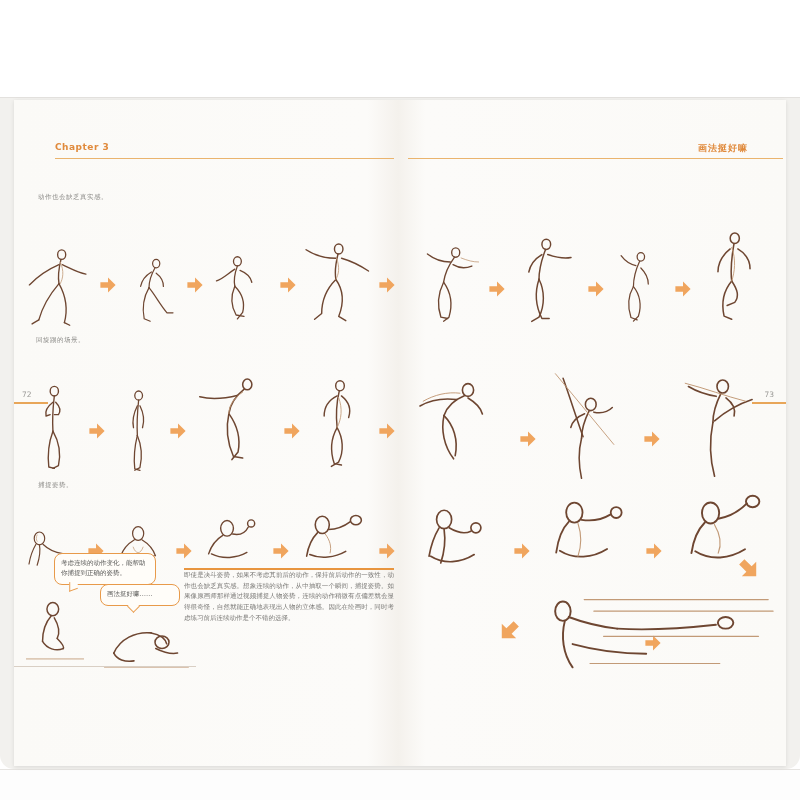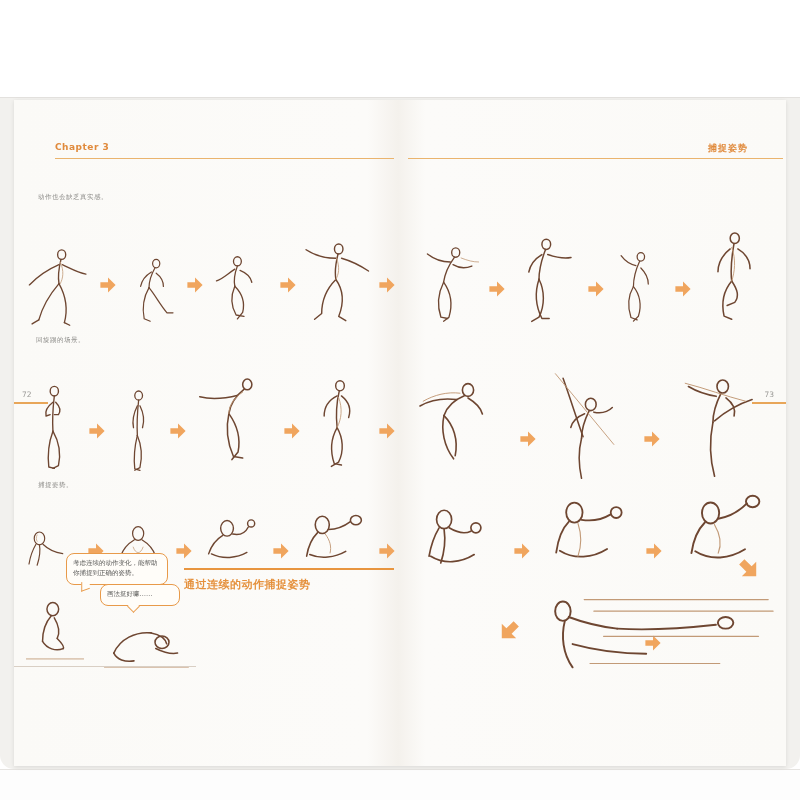--- a/index.html
+++ b/index.html
@@ -240,21 +240,21 @@
             <path class="lt" d="M44,34C50,42 52,50 50,58"></path>
           </svg>
         </div>
       <div class="arrow">
           <svg viewBox="0 0 26 28">
             <polygon points="2,10 13,10 13,3 24,14 13,25 13,18 2,18"></polygon>
           </svg>
         </div>
     </div>
 
-    <div class="bubble b1" style="left:40px;top:453px;width:88px;margin-left:12px;">考虑连续的动作变化，能帮助你捕捉到正确的姿势。</div>
+    <div class="bubble b1" style="left:40px;top:453px;width:88px;">考虑连续的动作变化，能帮助你捕捉到正确的姿势。</div>
     <div class="bubble b2" style="left:86px;top:484px;width:66px;">画法挺好嘛……</div>
 
     <div class="fig" style="position:absolute;left:8px;top:494px;width:66px;height:84px;">
         <svg viewBox="0 0 90 110" preserveAspectRatio="xMidYMax meet">
           <ellipse cx="42" cy="16" rx="8" ry="9"></ellipse>
           <path d="M40,25C32,34 28,46 28,60"></path>
           <path d="M44,28C50,38 52,48 48,56"></path>
           <path d="M28,60C34,70 46,74 56,70"></path>
           <path d="M48,56C54,62 58,68 56,70"></path>
           <path class="lt" d="M6,84H84"></path>
@@ -267,29 +267,29 @@
           <path d="M64,32C74,34 82,38 84,46"></path>
           <path d="M16,58C20,66 30,70 42,68"></path>
           <path d="M70,52C78,56 88,60 98,58"></path>
           <path class="lt" d="M4,76H112"></path>
         </svg>
       </div>
     <div class="groundline" style="left:0px;top:566px;width:182px;"></div>
 
     <div class="section">
       <div class="srule"></div>
-      <h2>通过连续的动作捕捉姿势</h2>
+      <p>即使是决斗姿势，如果不考虑其前后的动作，保持前后动作的一致性，动作也会缺乏真实感。想象连续的动作，从中抽取一个瞬间，捕捉姿势。如果像原画师那样通过视频捕捉人物姿势，连续的动作稍微有点偏差就会显得很奇怪，自然就能正确地表现出人物的立体感。因此在绘画时，同时考虑练习前后连续动作是个不错的选择。</p>
     </div>
 
     <div class="pagenum" style="left:8px;top:290px;">72</div>
     <div class="pnline" style="left:0px;top:302px;width:34px;"></div>
   </div>
 
   <div class="page page-right">
-    <div class="header-r">捕捉姿势</div>
+    <div class="header-r">画法挺好嘛</div>
     <div class="rule" style="left:10px;right:3px;top:58px;"></div>
 
     <div class="figrow" style="left:16px;right:10px;top:94px;height:142px;">
       <div class="fig" style="width:74px;height:138px;">
           <svg viewBox="0 0 110 140" preserveAspectRatio="xMidYMax meet">
             <ellipse cx="62" cy="16" rx="6" ry="7"></ellipse>
             <path d="M60,23C52,34 46,46 44,60"></path>
             <path d="M54,30C42,30 30,26 20,18"></path>
             <path d="M58,34C68,40 76,40 86,36"></path>
             <path d="M44,60C36,76 34,94 40,112l10,2"></path>

